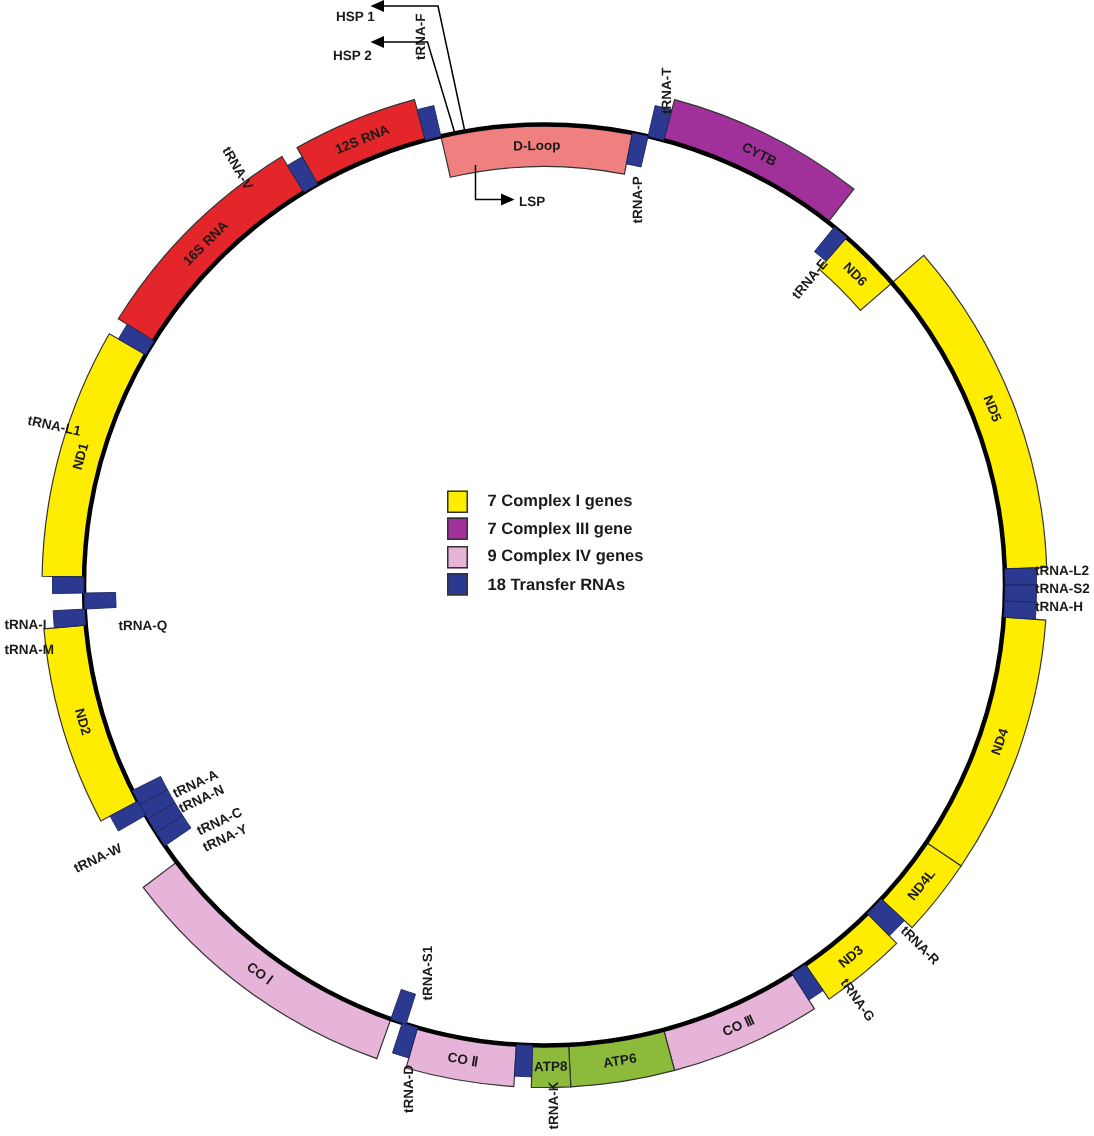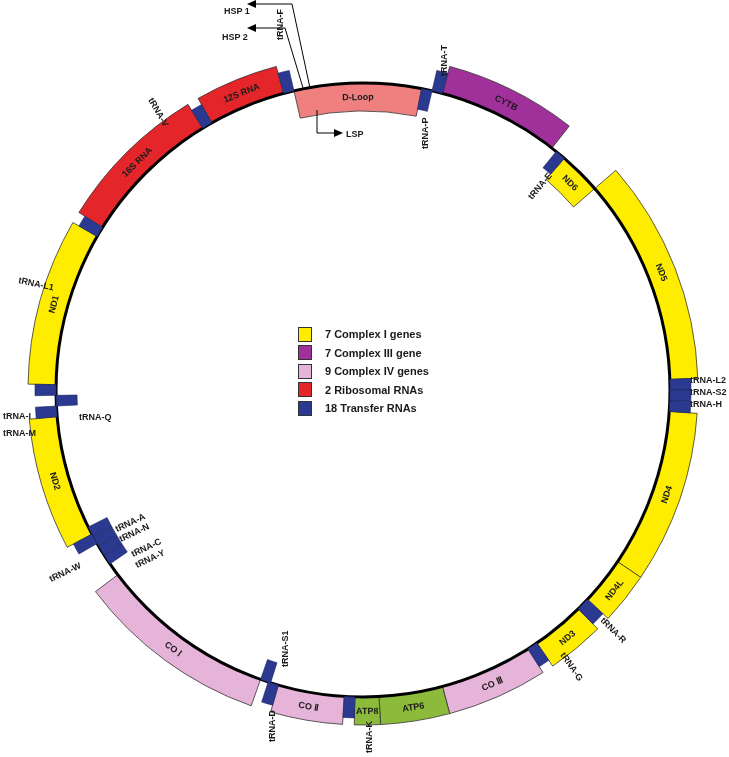--- a/index.html
+++ b/index.html
@@ -125,20 +125,16 @@
   </div>
   <div class="legend-row">
     <div class="swatch" style="background:#a0309a"></div>
     <span class="legend-text">7 Complex III gene</span>
   </div>
   <div class="legend-row">
     <div class="swatch" style="background:#e6b4d8"></div>
     <span class="legend-text">9 Complex IV genes</span>
   </div>
   <div class="legend-row">
-    <div class="swatch" style="background:#e4262a"></div>
-    <span class="legend-text">2 Ribosomal RNAs</span>
-  </div>
-  <div class="legend-row">
     <div class="swatch" style="background:#2b3990"></div>
     <span class="legend-text">18 Transfer RNAs</span>
   </div>
 </div>
 
 </body></html>

